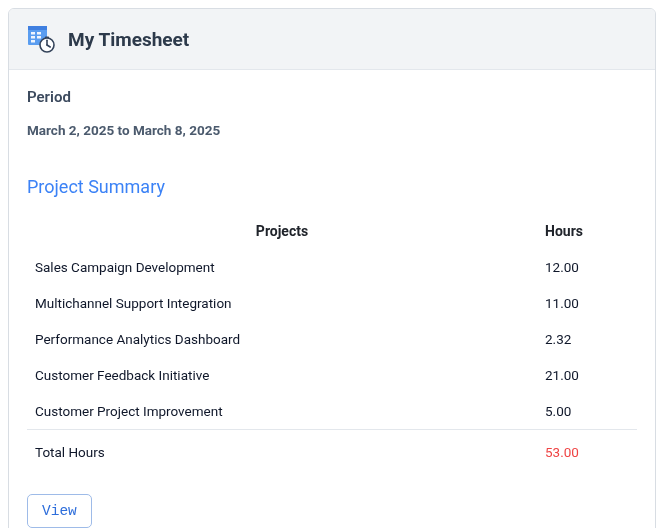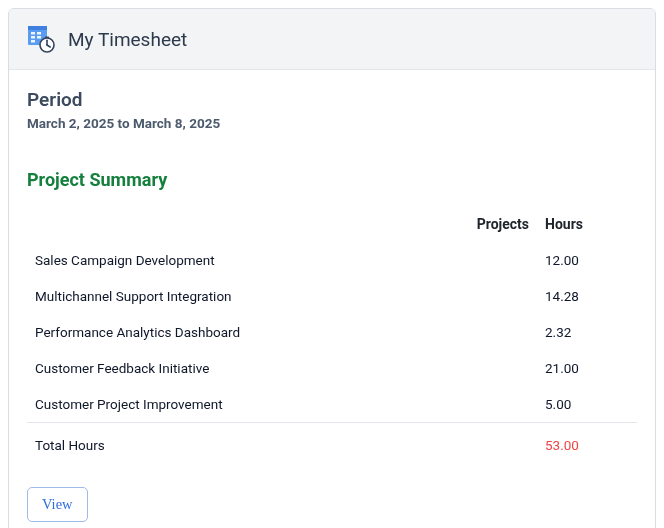--- a/index.html
+++ b/index.html
@@ -23,52 +23,52 @@
       gap: 13px;
     }
     .header-icon {
       width: 28px;
       height: 28px;
       position: relative;
       flex-shrink: 0;
     }
     .card-title {
       font-size: 19px;
-      font-weight: 400;
+      font-weight: 700;
       color: #2d3a4b;
     }
     .card-body {
       padding: 18px 18px 22px 18px;
       background: #fff;
     }
     .section-title {
-      font-size: 19px;
+      font-size: 15px;
       font-weight: 600;
       color: #3c4a5e;
-      margin-bottom: 4px;
+      margin-bottom: 16px;
     }
     .period-value {
       font-size: 13.5px;
       color: #4b5a6d;
       margin-bottom: 38px;
       font-weight: bold;
     }
     .summary-title {
       font-size: 18px;
-      font-weight: 700;
-      color: #15803d;
+      font-weight: 400;
+      color: #3b82f6;
       margin-bottom: 16px;
     }
     table {
       width: 100%;
       border-collapse: collapse;
       margin-bottom: 24px;
     }
     thead th {
-      text-align: right;
+      text-align: center;
       font-size: 14px;
       font-weight: 700;
       color: #20242b;
       padding: 10px 8px;
     }
     thead th.hours-col {
       text-align: left;
     }
     tbody td {
       font-size: 13.5px;
@@ -89,21 +89,21 @@
     }
     .btn-view {
       display: inline-block;
       padding: 8px 14px;
       font-size: 14.5px;
       color: #2e6edb;
       background: #fff;
       border: 1px solid #9ebbe8;
       border-radius: 5px;
       cursor: pointer;
-      font-family: Liberation Serif, serif;
+      font-family: Liberation Mono, monospace;
     }
   </style>
 </head>
 <body>
 
 <div class="card">
   <div class="card-header">
     <div class="header-icon">
       <svg viewBox="0 0 28 28" width="28" height="28">
         <rect x="1" y="1" width="19" height="19" rx="1" fill="#5a9df0"></rect>
@@ -135,21 +135,21 @@
           <th class="hours-col">Hours</th>
         </tr>
       </thead>
       <tbody>
         <tr>
           <td>Sales Campaign Development</td>
           <td class="hours-cell">12.00</td>
         </tr>
         <tr>
           <td>Multichannel Support Integration</td>
-          <td class="hours-cell">14.28</td>
+          <td class="hours-cell">11.00</td>
         </tr>
         <tr>
           <td>Performance Analytics Dashboard</td>
           <td class="hours-cell">2.32</td>
         </tr>
         <tr>
           <td>Customer Feedback Initiative</td>
           <td class="hours-cell">21.00</td>
         </tr>
         <tr>

